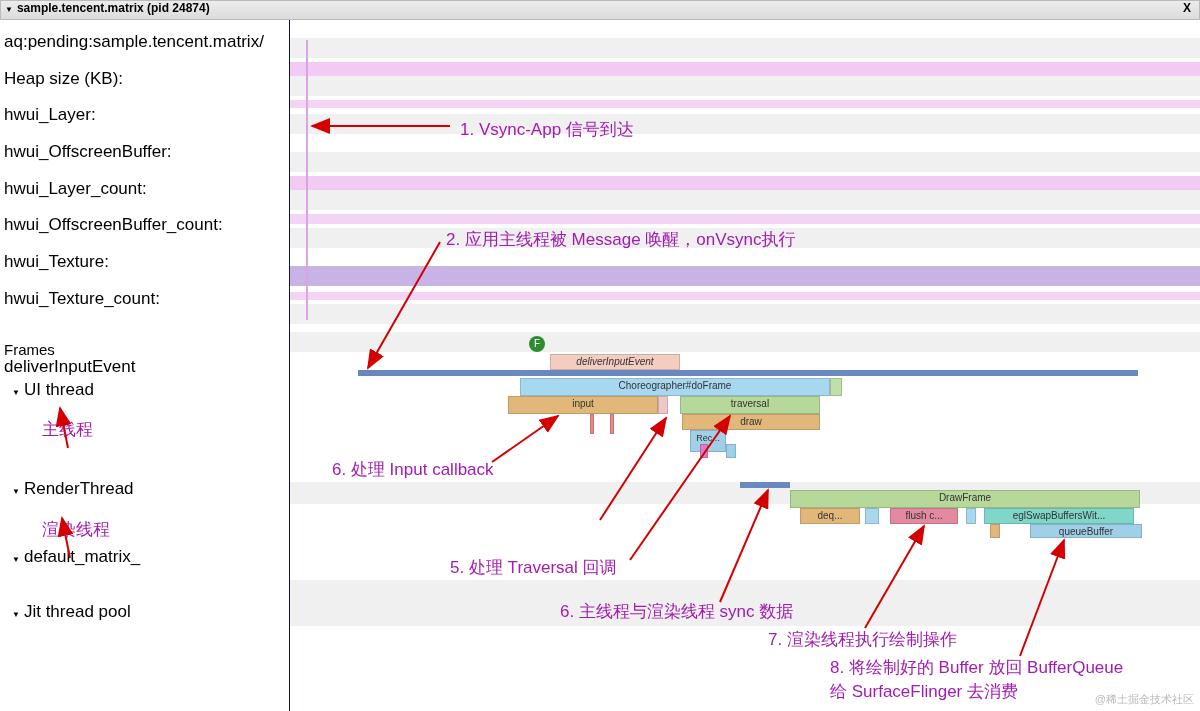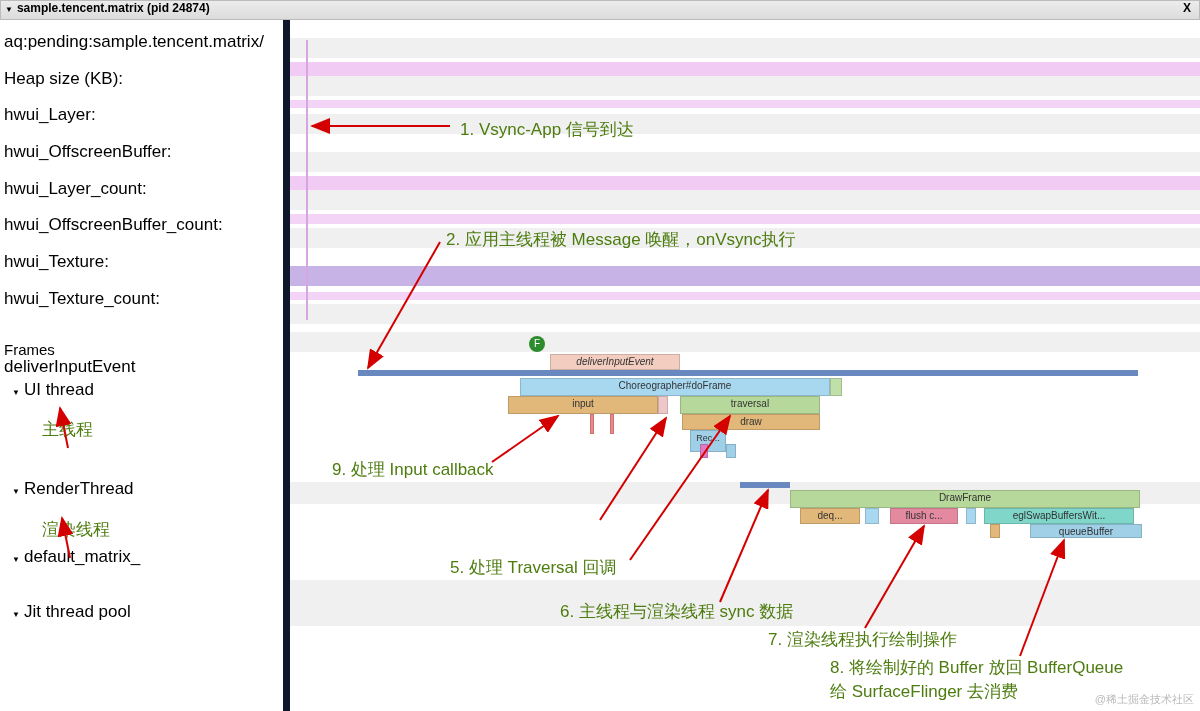--- a/index.html
+++ b/index.html
@@ -2,28 +2,28 @@
 <html><head>
 <meta charset="utf-8">
 <style>
 * { box-sizing: border-box; margin: 0; padding: 0; }
 body { font-family: Arial, sans-serif; font-size: 14px; background: #fff; width: 1200px; height: 711px; position: relative; overflow: hidden; }
 .header { background: linear-gradient(#ececec,#dcdcdc); border: 1px solid #bbb; height: 20px; display: flex; align-items: flex-start; padding: 0 4px; font-size: 12px; font-weight: bold; }
 .header .title { flex: 1; }
 .header .close { width: 16px; text-align: center; cursor: pointer; font-family: sans-serif; }
 .triangle-down::before { content: "▼"; font-size: 8px; margin-right: 4px; }
 .main { display: flex; height: 691px; position: relative; }
-.sidebar { width: 290px; border-right: 7px solid #0f172a; padding: 4px 4px; font-size: 17px; line-height: 1.1; background: #fff; }
+.sidebar { width: 290px; border-right: 1px solid #0f172a; padding: 4px 4px; font-size: 17px; line-height: 1.1; background: #fff; }
 .sidebar .row { padding: 9px 0; }
 .sidebar .tree-item { padding: 4px 0 4px 8px; font-size: 17px; }
 .timeline { flex: 1; position: relative; background: #fff; }
 .band { position: absolute; left: 0; right: 0; background: #f0f0f0; }
 .track { position: absolute; height: 14px; }
 .seg { position: absolute; height: 100%; font-size: 10px; text-align: center; overflow: hidden; white-space: nowrap; color: #333; line-height: 14px; border: 1px solid rgba(0,0,0,.15); }
-.annotation { position: absolute; color: #4d7c0f; font-size: 17px; white-space: nowrap; pointer-events: none; }
+.annotation { position: absolute; color: #a21caf; font-size: 17px; white-space: nowrap; pointer-events: none; }
 .watermark { position: absolute; right: 6px; bottom: 4px; font-size: 11px; color: #bbb; }
 svg.arrows { position: absolute; top: 0; left: 0; pointer-events: none; }
 .frame-circle { position: absolute; width: 16px; height: 16px; border-radius: 50%; background: #2e8b2e; color: #fff; font-size: 10px; text-align: center; line-height: 16px; }
 </style>
 </head>
 <body>
 
 <div class="header">
   <span class="triangle-down"></span>
   <span class="title">sample.tencent.matrix (pid 24874)</span>
@@ -105,21 +105,21 @@
     <div class="seg" style="top:488px;left:510px;width:60px;height:16px;background:#e1b87a">deq...</div>
     <div class="seg" style="top:488px;left:575px;width:14px;height:16px;background:#a7d8f0"></div>
     <div class="seg" style="top:488px;left:600px;width:68px;height:16px;background:#e48aa0">flush c...</div>
     <div class="seg" style="top:488px;left:676px;width:10px;height:16px;background:#a7d8f0"></div>
     <div class="seg" style="top:488px;left:694px;width:150px;height:16px;background:#7fd6c9">eglSwapBuffersWit...</div>
     <div class="seg" style="top:504px;left:700px;width:10px;height:14px;background:#e1b87a"></div>
     <div class="seg" style="top:504px;left:740px;width:112px;height:14px;background:#9fd0e8">queueBuffer</div>
 
     <div class="annotation" style="top:98px;left:170px">1. Vsync-App 信号到达</div>
     <div class="annotation" style="top:208px;left:156px">2. 应用主线程被 Message 唤醒，onVsync执行</div>
-    <div class="annotation" style="top:438px;left:42px">9. 处理 Input callback</div>
+    <div class="annotation" style="top:438px;left:42px">6. 处理 Input callback</div>
     <div class="annotation" style="top:536px;left:160px">5. 处理 Traversal 回调</div>
     <div class="annotation" style="top:580px;left:270px">6. 主线程与渲染线程 sync 数据</div>
     <div class="annotation" style="top:608px;left:478px">7. 渲染线程执行绘制操作</div>
     <div class="annotation" style="top:636px;left:540px">8. 将绘制好的 Buffer 放回 BufferQueue</div>
     <div class="annotation" style="top:660px;left:540px">给 SurfaceFlinger 去消费</div>
 
     <svg class="arrows" width="910" height="691">
       <defs>
         <marker id="ah" markerWidth="10" markerHeight="8" refX="9" refY="4" orient="auto">
           <path d="M0,0 L10,4 L0,8 Z" fill="#d40000"></path>

